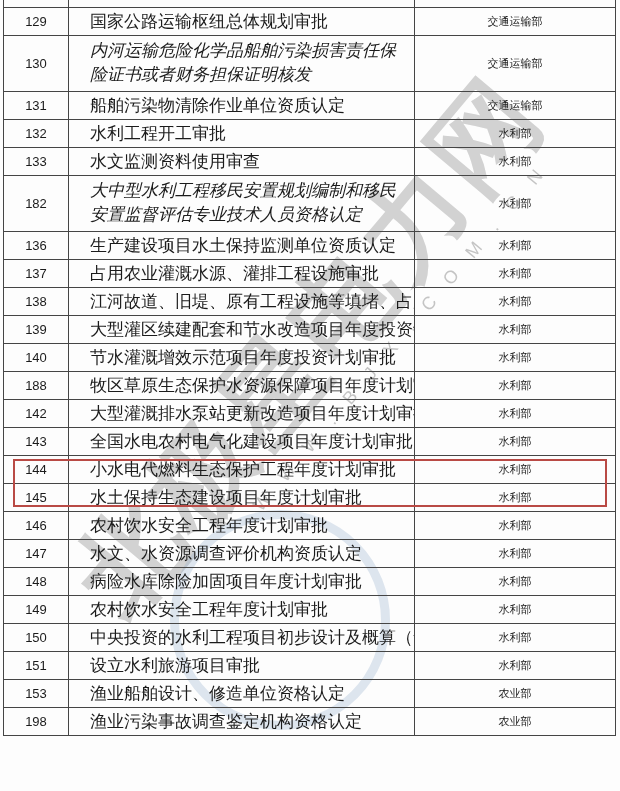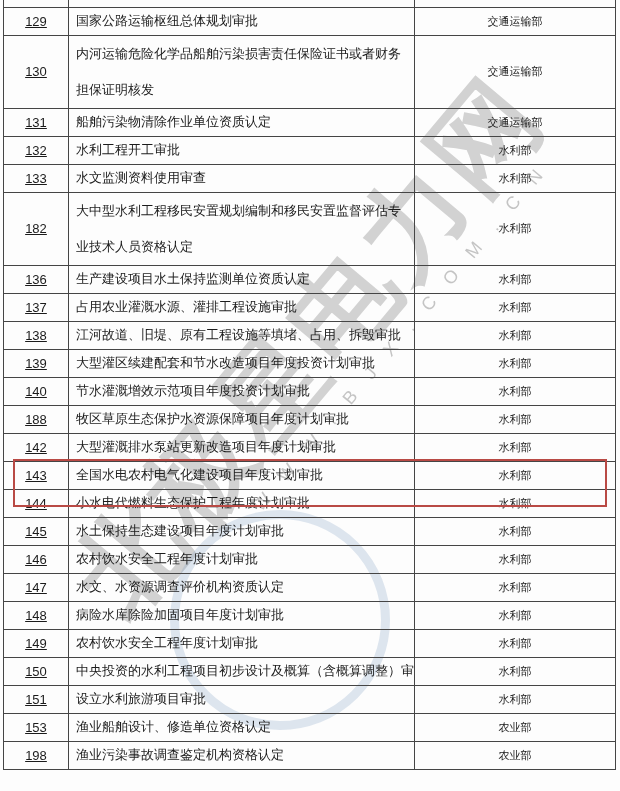--- a/index.html
+++ b/index.html
@@ -38,23 +38,23 @@
     border-collapse:collapse; table-layout:fixed;
   }
   .approvals td {
     border:1px solid #454545; overflow:hidden;
     color:#1b1b1b; background:transparent; vertical-align:middle;
   }
   .approvals tr { height:28px; }
   .approvals tr.two-line { height:56px; }
   .approvals tr.partial { height:7px; }
   .approvals tr.partial td { border-top:none; }
-  .c-no   { text-align:center; font-size:13px;text-decoration:underline; }
-  .c-item { font-size:13px; padding:0 4px 0 7px; white-space:nowrap;margin-top:12px; }
-  tr.two-line .c-item { white-space:normal; line-height:36px; }
+  .c-no   { text-align:center; font-size:13px; }
+  .c-item { font-size:17px; padding:0 4px 0 21px; white-space:nowrap;margin-top:12px; }
+  tr.two-line .c-item { white-space:normal; line-height:24px;font-style:italic; }
   .c-dept { text-align:center; font-size:11px; white-space:nowrap; }
 
   
   .highlight-box {
     position:absolute; left:13px; top:459px; width:594px; height:48px;
     border:2px solid #b94a45; z-index:3; pointer-events:none;
   }
 </style>
 </head>
 <body>

